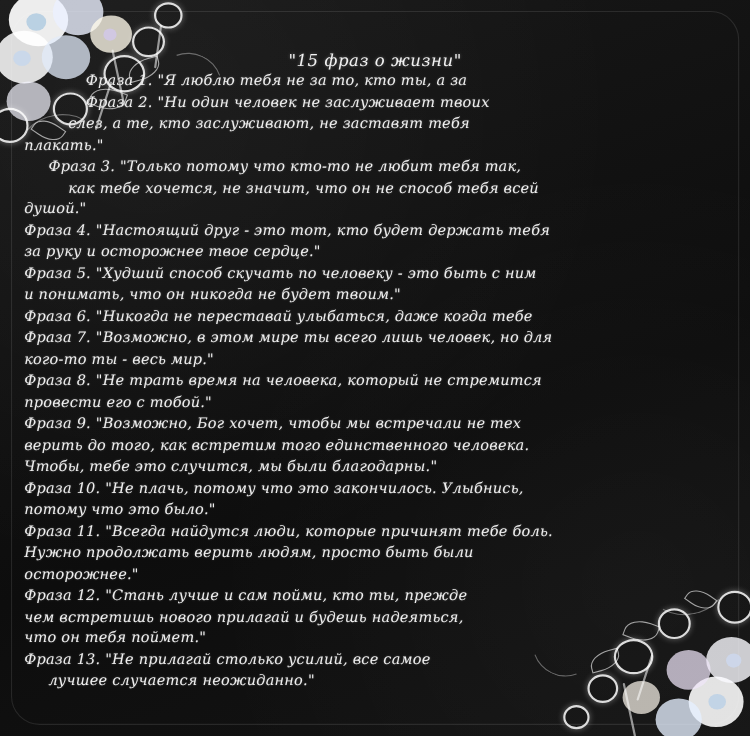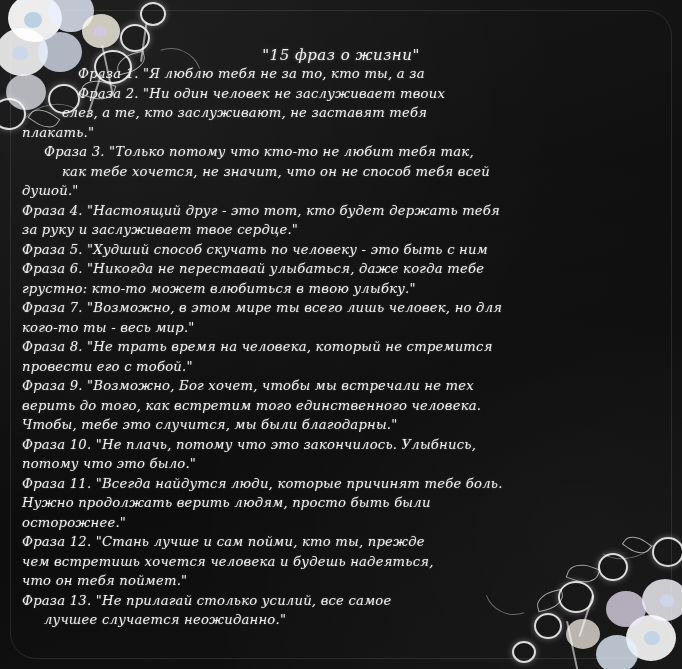--- a/index.html
+++ b/index.html
@@ -178,36 +178,36 @@
     <div class="doc-title">"15 фраз о жизни"</div>
     <div class="lines" id="lines-container">
         <div class="line indent-1">Фраза 1. "Я люблю тебя не за то, кто ты, а за</div>
         <div class="line indent-1">Фраза 2. "Ни один человек не заслуживает твоих</div>
         <div class="line indent-2">слез, а те, кто заслуживают, не заставят тебя</div>
         <div class="line indent-0">плакать."</div>
         <div class="line indent-3">Фраза 3. "Только потому что кто-то не любит тебя так,</div>
         <div class="line indent-2">как тебе хочется, не значит, что он не способ тебя всей</div>
         <div class="line indent-0">душой."</div>
         <div class="line indent-0">Фраза 4. "Настоящий друг - это тот, кто будет держать тебя</div>
-        <div class="line indent-0">за руку и заслуживает твое сердце."</div>
+        <div class="line indent-0">за руку и осторожнее твое сердце."</div>
         <div class="line indent-0">Фраза 5. "Худший способ скучать по человеку - это быть с ним</div>
+        <div class="line indent-0">и понимать, что он никогда не будет твоим."</div>
         <div class="line indent-0">Фраза 6. "Никогда не переставай улыбаться, даже когда тебе</div>
-        <div class="line indent-0">грустно: кто-то может влюбиться в твою улыбку."</div>
         <div class="line indent-0">Фраза 7. "Возможно, в этом мире ты всего лишь человек, но для</div>
         <div class="line indent-0">кого-то ты - весь мир."</div>
         <div class="line indent-0">Фраза 8. "Не трать время на человека, который не стремится</div>
         <div class="line indent-0">провести его с тобой."</div>
         <div class="line indent-0">Фраза 9. "Возможно, Бог хочет, чтобы мы встречали не тех</div>
         <div class="line indent-0">верить до того, как встретим того единственного человека.</div>
         <div class="line indent-0">Чтобы, тебе это случится, мы были благодарны."</div>
         <div class="line indent-0">Фраза 10. "Не плачь, потому что это закончилось. Улыбнись,</div>
         <div class="line indent-0">потому что это было."</div>
         <div class="line indent-0">Фраза 11. "Всегда найдутся люди, которые причинят тебе боль.</div>
         <div class="line indent-0">Нужно продолжать верить людям, просто быть были</div>
         <div class="line indent-0">осторожнее."</div>
         <div class="line indent-0">Фраза 12. "Стань лучше и сам пойми, кто ты, прежде</div>
-        <div class="line indent-0">чем встретишь хочется человека и будешь надеяться,</div>
+        <div class="line indent-0">чем встретишь нового прилагай и будешь надеяться,</div>
         <div class="line indent-0">что он тебя поймет."</div>
         <div class="line indent-0">Фраза 13. "Не прилагай столько усилий, все самое</div>
         <div class="line indent-3">лучшее случается неожиданно."</div>
       </div>
   </div>
 </div>
 
 </body></html>

